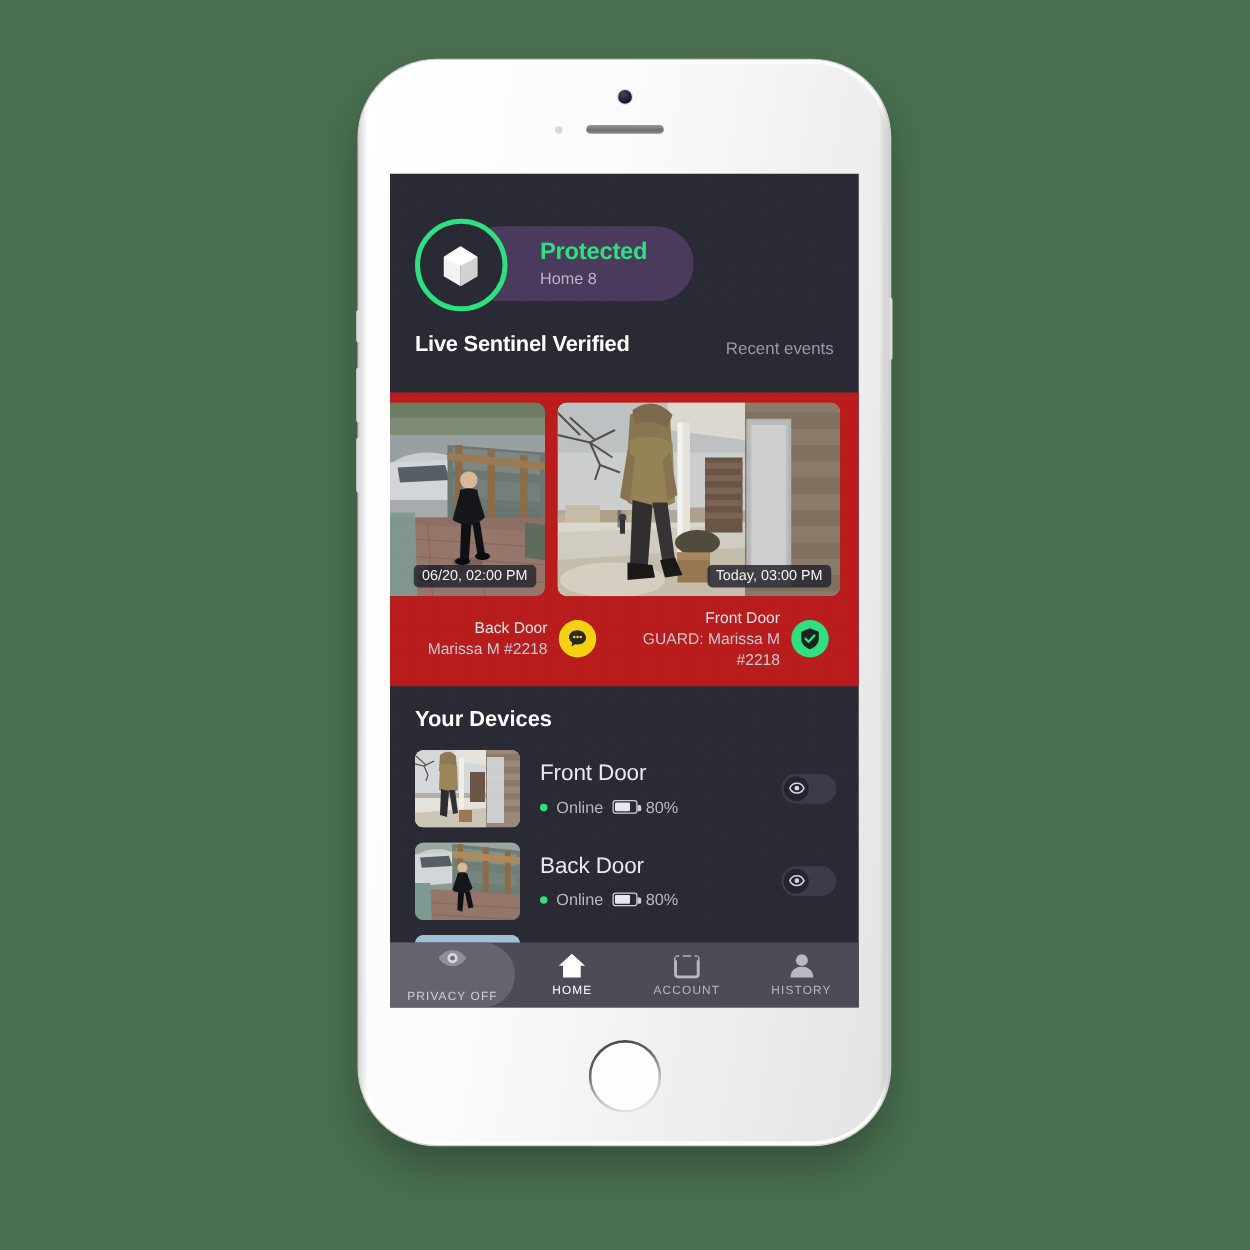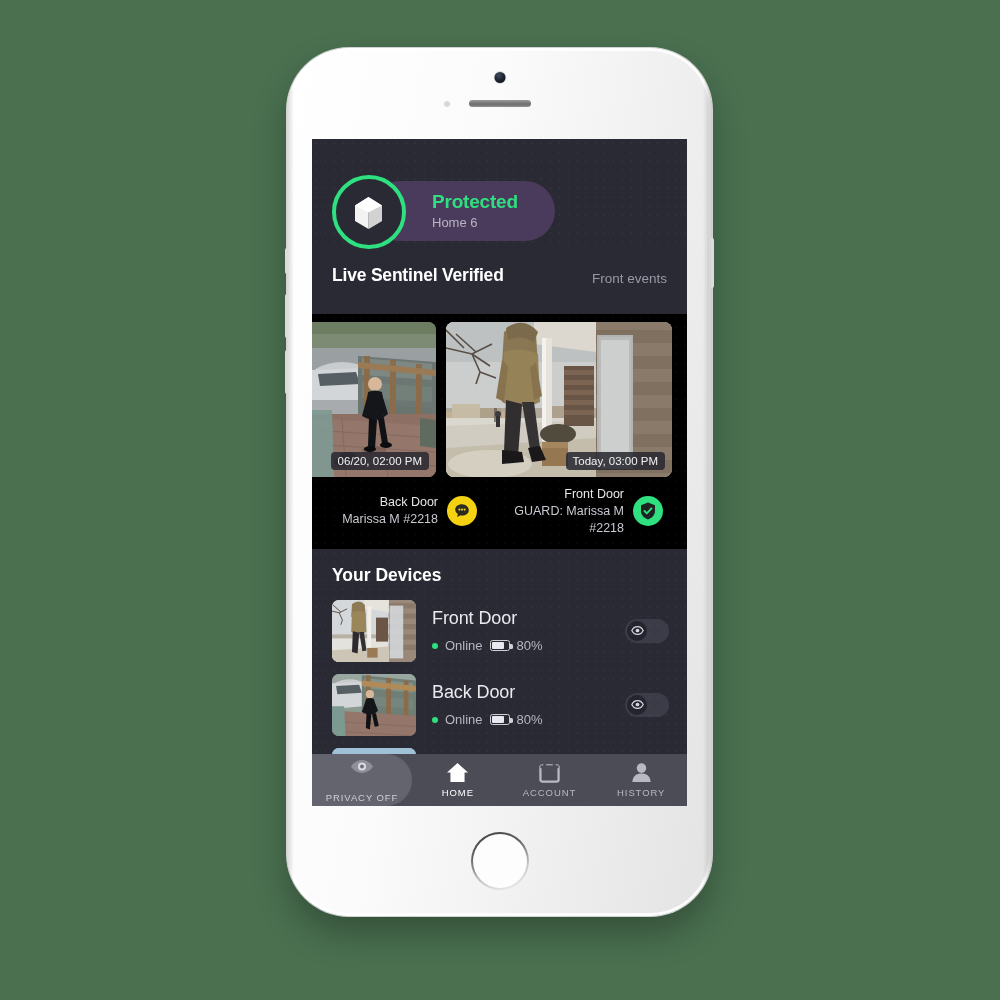--- a/index.html
+++ b/index.html
@@ -130,21 +130,21 @@
 
   .section-row {
     display:flex; align-items:flex-end; justify-content:space-between;
     padding: 18px 20px 28px 20px;
   }
   .section-title { color:#ffffff; font-size:17.5px; font-weight:bold; letter-spacing:-0.2px; }
   .section-link { color:#9a98a6; font-size:13.5px; }
 
   
   .verified-strip {
-    background:#000000;
+    background:#b91c1c;
     padding: 8px 0 10px 0;
     position:relative;
   }
   .cams { display:flex; gap:10px; padding-left:0; }
   .cam {
     position:relative; border-radius:8px; overflow:hidden; flex:0 0 auto;
   }
   .cam.left  { width:124px; height:155px; margin-left:0px; border-radius:0 8px 8px 0; }
   .cam.right { width:226px; height:155px; }
   .cam .ts {
@@ -248,39 +248,39 @@
     <div class="home-button"></div>
 
     <div class="screen">
       <div class="app">
 
         <div class="header">
           <div class="dots"></div>
           <div class="status-row">
             <div class="status-pill">
               <div class="st-title">Protected</div>
-              <div class="st-sub">Home 6</div>
+              <div class="st-sub">Home 8</div>
             </div>
             <div class="home-ring">
               <span>
                 <svg width="42" height="42" viewBox="0 0 42 42">
                   <polygon points="21,6 36,15 36,33 21,38 6,33 6,15" fill="none"></polygon>
                   <path d="M20.5 6 L7 14.5 L7 30 L20.5 38 Z" fill="#f3f3f3"></path>
                   <path d="M20.5 6 L34 14.5 L34 30 L20.5 38 Z" fill="#d8d8d8"></path>
                   <path d="M7 14.5 L20.5 6 L34 14.5 L20.5 21.5 Z" fill="#ffffff"></path>
                   <path d="M20.5 21.5 L34 14.5 L34 30 L20.5 38 Z" fill="#cdcdcd" opacity="0.55"></path>
                 </svg>
               </span>
             </div>
           </div>
         </div>
 
         <div class="section-row">
           <div class="section-title">Live Sentinel Verified</div>
-          <div class="section-link">Front events</div>
+          <div class="section-link">Recent events</div>
         </div>
 
         <div class="verified-strip">
           <div class="dots"></div>
 
           <div class="cams">
 
             <div class="cam left">
               <svg width="124" height="155" viewBox="0 0 124 155" preserveAspectRatio="xMidYMid slice">
                 <rect width="124" height="155" fill="#7e8a7c"></rect>

